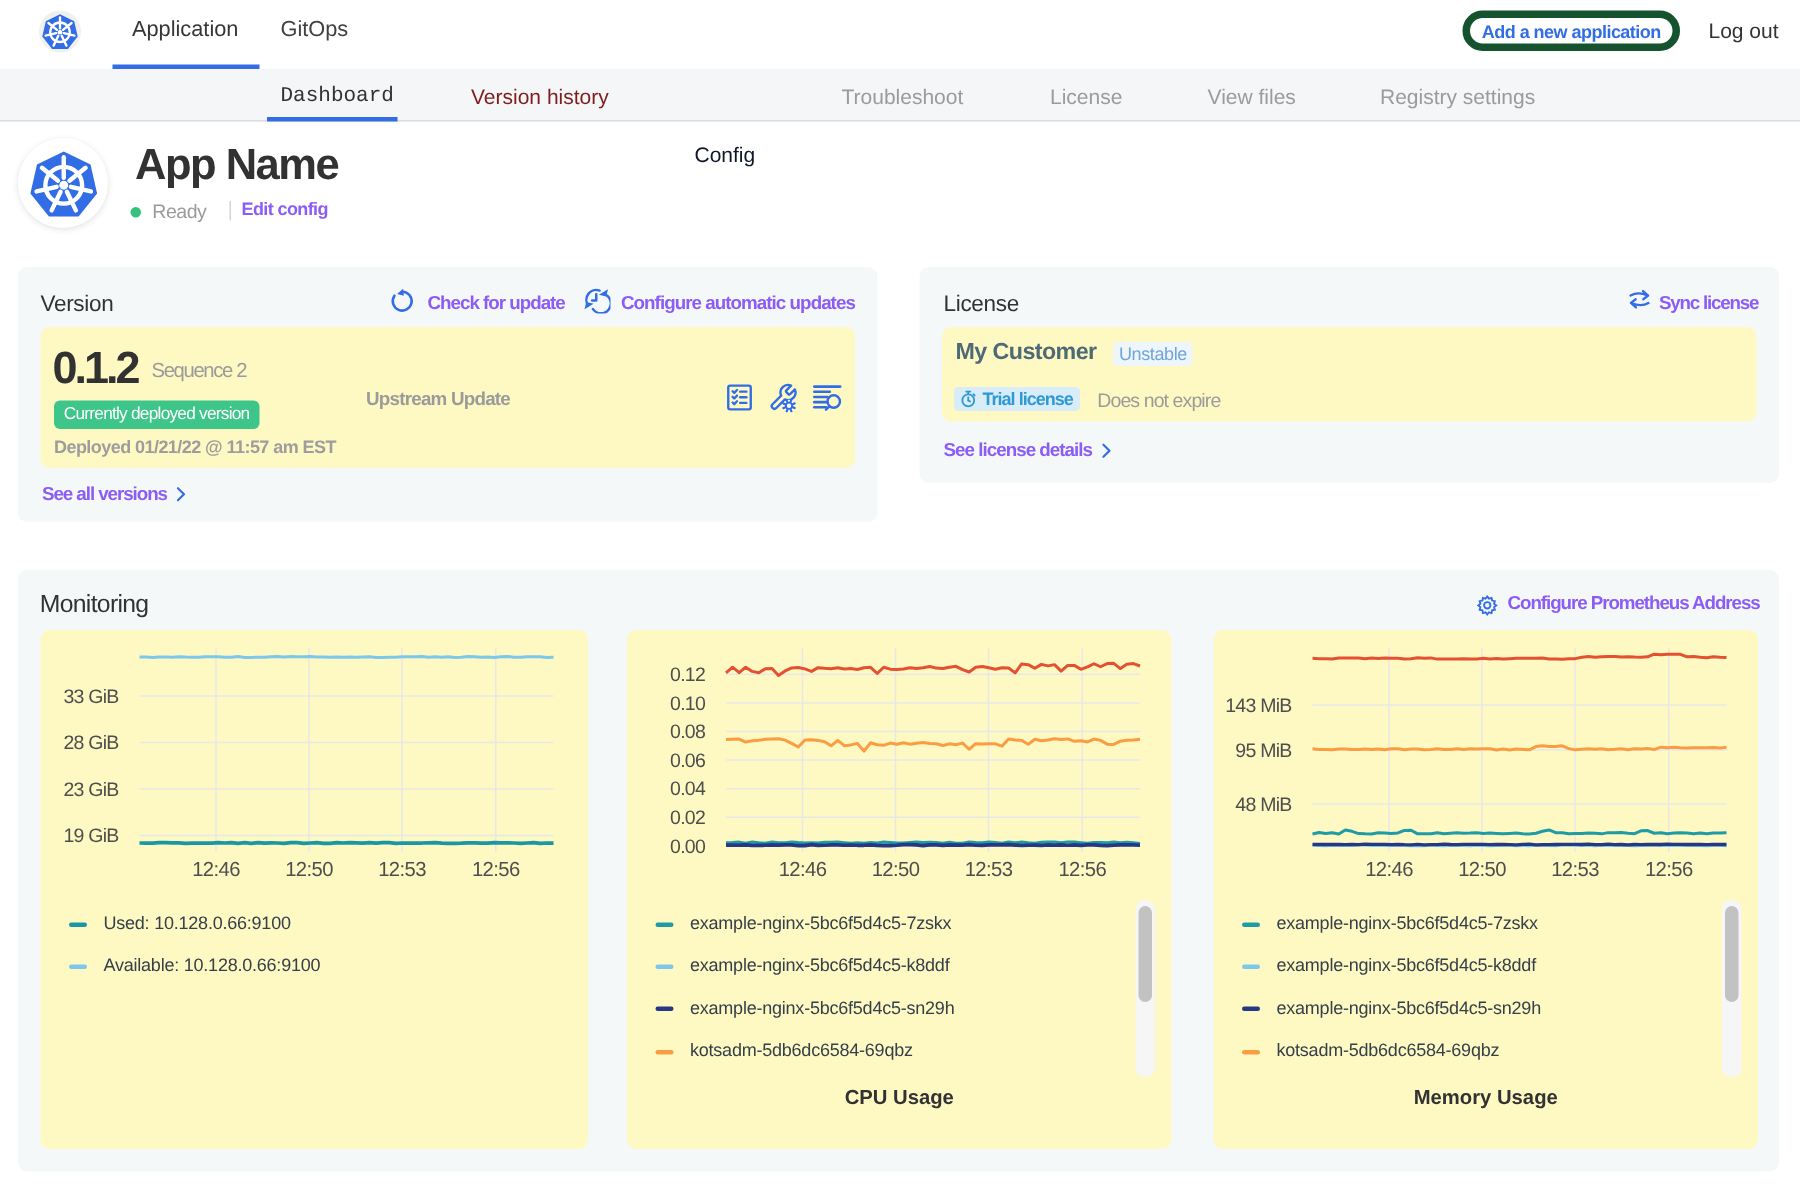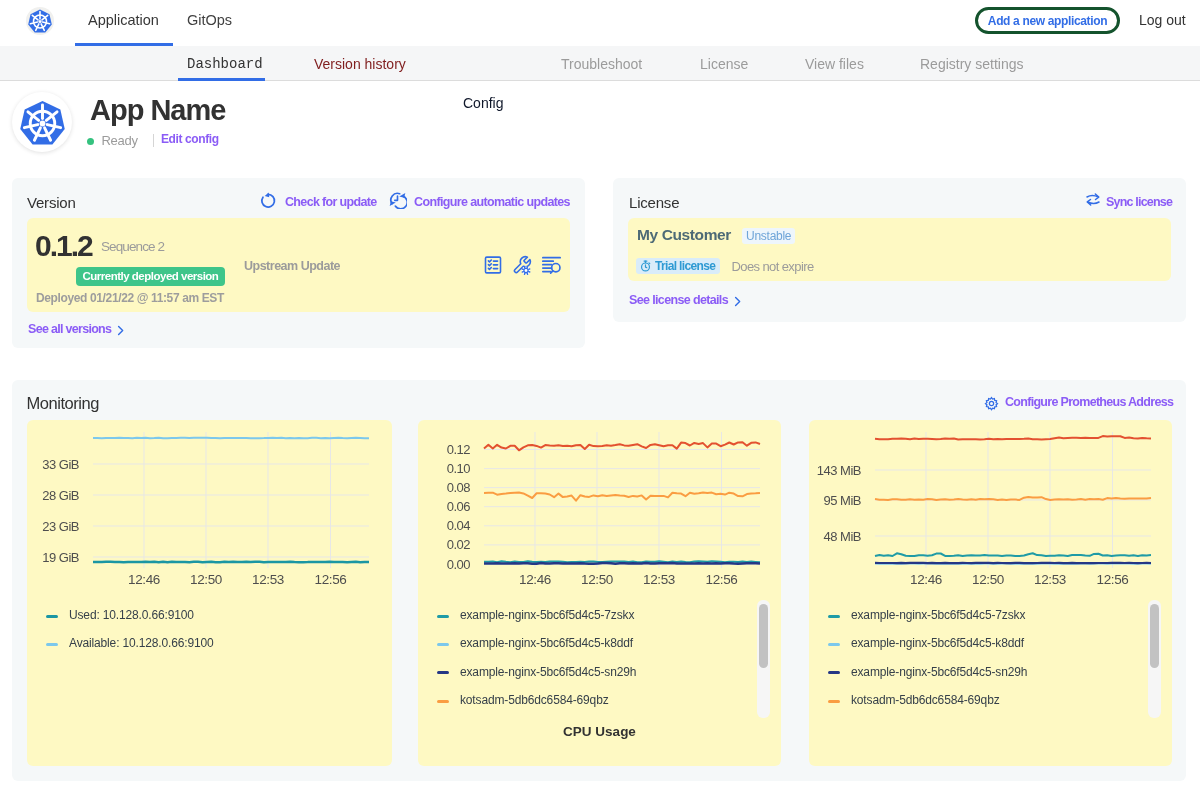--- a/index.html
+++ b/index.html
@@ -20,21 +20,21 @@
       <line x1="54.3" y1="61.0" x2="66.5" y2="86.2" stroke="#fff" stroke-width="6" stroke-linecap="round"></line>
       <line x1="45.7" y1="61.0" x2="33.5" y2="86.2" stroke="#fff" stroke-width="6" stroke-linecap="round"></line>
       <line x1="40.3" y1="54.2" x2="13.0" y2="60.5" stroke="#fff" stroke-width="6" stroke-linecap="round"></line>
       <line x1="42.2" y1="45.8" x2="20.3" y2="28.3" stroke="#fff" stroke-width="6" stroke-linecap="round"></line>
       <circle cx="50" cy="52" r="6" fill="#fff"></circle>
     </svg>
   </div>
 <div class="abs" style="left:88px;top:12px;font-size:14.5px;color:#363636;">Application</div>
 <div class="abs" style="left:75px;top:43px;width:98px;height:3px;background:#326de6;"></div>
 <div class="abs" style="left:187px;top:12px;font-size:14.5px;color:#404040;">GitOps</div>
-<div class="abs" style="left:975px;top:7px;width:145px;height:27px;border:3px solid #14532d;border-radius:14px;display:flex;align-items:center;justify-content:center;color:#326de6;font-weight:bold;font-size:12px;letter-spacing:-0.35px;">Add a new application</div>
+<div class="abs" style="left:975px;top:7px;width:145px;height:27px;border:5px solid #14532d;border-radius:14px;display:flex;align-items:center;justify-content:center;color:#326de6;font-weight:bold;font-size:12px;letter-spacing:-0.35px;">Add a new application</div>
 <div class="abs" style="left:1139px;top:12px;font-size:14px;color:#333;">Log out</div>
 
 <div class="abs" style="left:0;top:46px;width:1200px;height:35px;background:#f5f6f7;border-bottom:1px solid #dcdcdc;"></div>
 <div class="abs" style="left:187px;top:56px;font-size:14px;color:#323232;font-family:Liberation Mono, monospace;">Dashboard</div>
 <div class="abs" style="left:178px;top:78px;width:87px;height:3px;background:#326de6;"></div>
 <div class="abs" style="left:314px;top:56px;font-size:14px;color:#7f1d1d;text-align:right;">Version history</div>
 <div class="abs" style="left:463px;top:56px;font-size:14px;color:#0f172a;margin-top:39px;">Config</div>
 <div class="abs" style="left:561px;top:56px;font-size:14px;color:#9b9b9b;">Troubleshoot</div>
 <div class="abs" style="left:700px;top:56px;font-size:14px;color:#9b9b9b;">License</div>
 <div class="abs" style="left:805px;top:56px;font-size:14px;color:#9b9b9b;">View files</div>
@@ -71,21 +71,21 @@
       <path d="M18.8 7.7 A 8.3 8.3 0 1 1 9.2 20.3"></path>
       <path d="M5.2 17.3 A 8.3 8.3 0 0 1 14.8 4.7"></path>
       <path d="M14.9 9.1 L21.2 9.1 L21.2 2.8 Z" fill="#326de6" stroke="none" transform="rotate(14 18 6)"></path>
       <path d="M9.1 14.9 L2.8 14.9 L2.8 21.2 Z" fill="#326de6" stroke="none" transform="rotate(14 6 18)"></path>
       <polyline points="12 7.8 12 13.1 8.5 13.1"></polyline>
     </svg></div>
 <div class="abs lnk" style="left:414px;top:195px;letter-spacing:-0.63px;">Configure automatic updates</div>
 <div class="whitecard" style="left:27px;top:218px;width:543px;height:94px;"></div>
 <div class="abs" style="left:35px;top:229px;font-size:30px;font-weight:bold;color:#323232;letter-spacing:-2px;">0.1.2</div>
 <div class="abs" style="left:101px;top:239px;font-size:13.5px;letter-spacing:-0.9px;color:#9b9b9b;">Sequence 2</div>
-<div class="abs" style="left:35.5px;top:267px;height:18.5px;background:#3ec58a;border-radius:4px;display:flex;align-items:center;padding:0 7px;color:#fff;font-size:11.5px;font-weight:bold;letter-spacing:-0.5px;margin-left:40px;">Currently deployed version</div>
+<div class="abs" style="left:35.5px;top:267px;height:18.5px;background:#3ec58a;border-radius:4px;display:flex;align-items:center;padding:0 7px;color:#fff;font-size:11.5px;font-weight:normal;letter-spacing:-0.5px;">Currently deployed version</div>
 <div class="abs" style="left:36px;top:290.5px;font-size:12px;font-weight:bold;color:#9d9d9d;letter-spacing:-0.37px;">Deployed 01/21/22 @ 11:57 am EST</div>
 <div class="abs" style="left:244px;top:259px;font-size:12.5px;font-weight:bold;color:#9b9b9b;letter-spacing:-0.5px;">Upstream Update</div>
 <div class="abs" style="left:483px;top:255px;display:flex;gap:9px;align-items:center;">
     <svg width="20" height="20" viewBox="0 0 24 24" fill="none" stroke="#326de6" stroke-width="1.9" stroke-linecap="round" stroke-linejoin="round">
       <rect x="3" y="2.5" width="18" height="19" rx="1.5"></rect>
       <polyline points="6.5 7 7.8 8.3 10 6"></polyline>
       <line x1="12.5" y1="7.3" x2="17.5" y2="7.3"></line>
       <polyline points="6.5 11.5 7.8 12.8 10 10.5"></polyline>
       <line x1="12.5" y1="11.8" x2="17.5" y2="11.8"></line>
       <polyline points="6.5 16 7.8 17.3 10 15"></polyline>
@@ -254,13 +254,14 @@
   <div style="position:absolute;left:19px;top:194.5px;width:12px;height:3px;border-radius:2px;background:#1f9ba6;"></div>
 <div style="position:absolute;left:42px;top:188.0px;font-size:12px;letter-spacing:-0.15px;color:#36404a;">example-nginx-5bc6f5d4c5-7zskx</div>
 <div style="position:absolute;left:19px;top:222.9px;width:12px;height:3px;border-radius:2px;background:#7cc8ec;"></div>
 <div style="position:absolute;left:42px;top:216.4px;font-size:12px;letter-spacing:-0.15px;color:#36404a;">example-nginx-5bc6f5d4c5-k8ddf</div>
 <div style="position:absolute;left:19px;top:251.3px;width:12px;height:3px;border-radius:2px;background:#253785;"></div>
 <div style="position:absolute;left:42px;top:244.8px;font-size:12px;letter-spacing:-0.15px;color:#36404a;">example-nginx-5bc6f5d4c5-sn29h</div>
 <div style="position:absolute;left:19px;top:279.7px;width:12px;height:3px;border-radius:2px;background:#fa9d42;"></div>
 <div style="position:absolute;left:42px;top:273.2px;font-size:12px;letter-spacing:-0.15px;color:#36404a;">kotsadm-5db6dc6584-69qbz</div>
   <div style="position:absolute;left:339px;top:180px;width:13px;height:118px;background:#f6f6f6;border-radius:6px;"></div>
 <div style="position:absolute;left:341px;top:184px;width:9px;height:64px;background:#c2c2c2;border-radius:4.5px;"></div>
+  <div style="position:absolute;left:0;top:304px;width:100%;text-align:center;font-size:13.5px;font-weight:bold;color:#323232;">Memory Usage</div>
 </div>
 
 </body></html>

